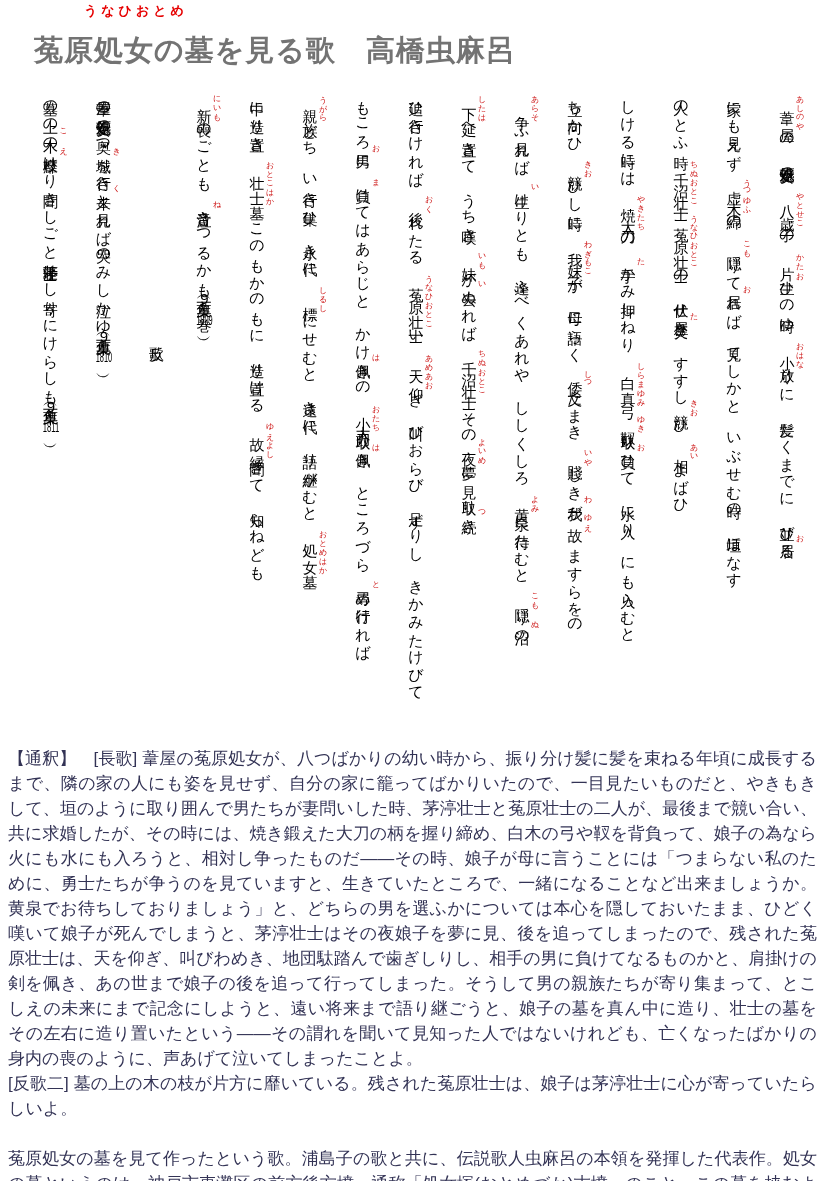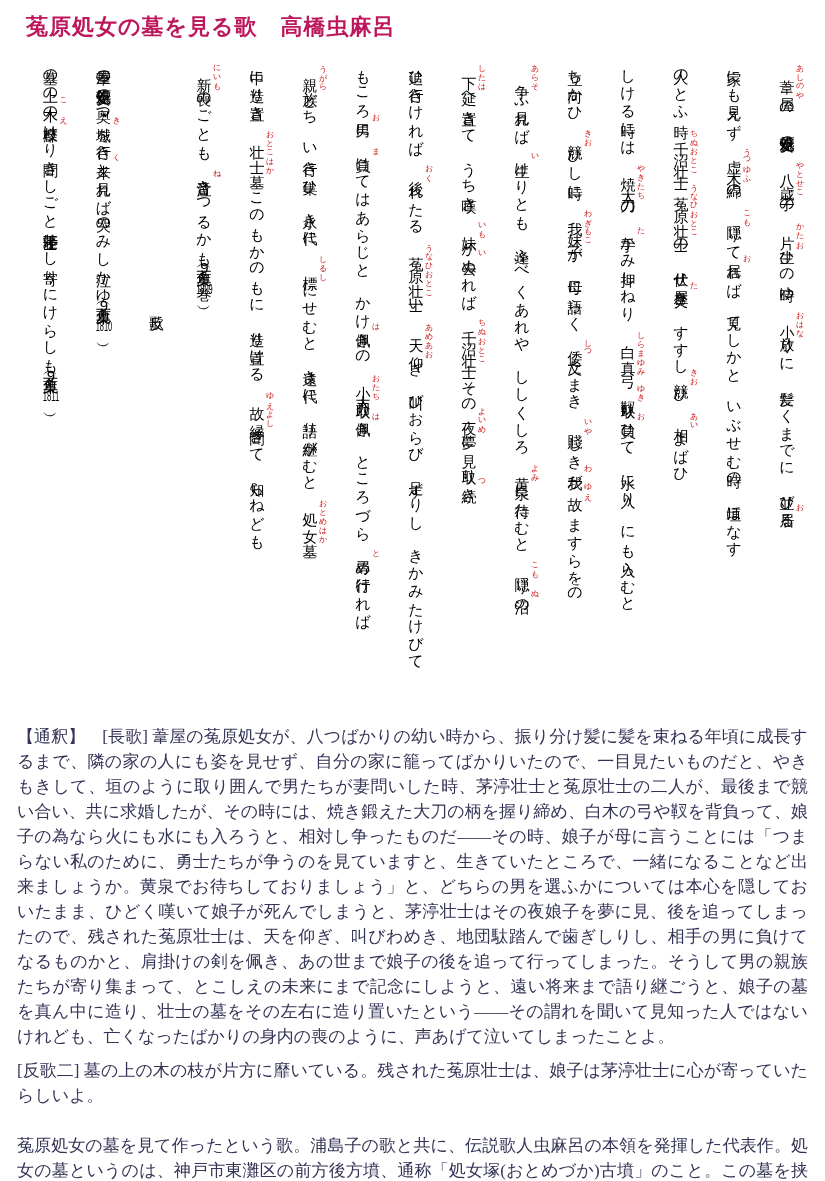--- a/index.html
+++ b/index.html
@@ -8,22 +8,22 @@
     font-family:"Liberation Sans",sans-serif;
     -webkit-font-smoothing:antialiased;
   }
   
   .header{padding:3px 0 0 18px;}
   .title-ruby{
     color:#e60000;font-size:13px;font-weight:bold;
     margin:0 0 0 66px;letter-spacing:4px;line-height:15px;
   }
   .title{
-    color:#be185d;font-size:22px;font-weight:bold;
-    margin:8px;line-height:32px;letter-spacing:1px;
+    color:#737373;font-size:29px;font-weight:bold;
+    margin:16px;line-height:32px;letter-spacing:1px;
   }
   
   .poem{
     writing-mode:vertical-rl;
     height:652px;
     box-sizing:border-box;
     padding:8px 26px 0 14px;
     font-size:15px;color:#000;
     line-height:1.5;
     letter-spacing:0.5px;
@@ -35,27 +35,28 @@
     letter-spacing:0;
   }
   .tcy{text-combine-upright:all;-webkit-text-combine:horizontal;}
   
   .commentary{
     padding:12px 8px 0 8px;
     color:#333355;
     font-size:17px;line-height:25px;
     text-align:justify;
   }
-  .commentary p{margin:9px;font-family:Liberation Serif, serif;}
+  .commentary p{margin:0;}
   .commentary p.gap-before{margin-top:25px;}
 </style>
 </head>
 <body>
 
 <div class="header">
+  <div class="title-ruby">うなひおとめ</div>
   <h1 class="title">菟原処女の墓を見る歌　高橋虫麻呂</h1>
 </div>
 
 <div class="poem">
     <div class="poem-col"><ruby>葦屋<rt>あしのや</rt></ruby>の　菟原処女の　<ruby>八歳子<rt>やとせこ</rt></ruby>の　<ruby>片生<rt>かたお</rt></ruby>ひの時ゆ　<ruby>小放<rt>おはな</rt></ruby>りに　髪たくまでに　並び<ruby>居<rt>お</rt></ruby>る</div>
     <div class="poem-col">家にも見えず　<ruby>虚木綿<rt>うつゆふ</rt></ruby>の　<ruby>隠<rt>こも</rt></ruby>りて<ruby>居<rt>お</rt></ruby>れば　見てしかと　いぶせむ時の　垣ほなす</div>
     <div class="poem-col">人のとふ時　<ruby>千沼壮士<rt>ちぬおとこ</rt></ruby>　<ruby>菟原壮士<rt>うなひおとこ</rt></ruby>の　伏せ屋<ruby>焚<rt>た</rt></ruby>き　すすし<ruby>競<rt>きお</rt></ruby>ひ　<ruby>相<rt>あい</rt></ruby>よばひ</div>
     <div class="poem-col">しける時には　<ruby>焼大刀<rt>やきたち</rt></ruby>の　<ruby>手<rt>た</rt></ruby>かみ押しねり　<ruby>白真弓<rt>しらまゆみ</rt></ruby>　<ruby>靫<rt>ゆき</rt></ruby>取り<ruby>負<rt>お</rt></ruby>ひて　水に入り　にも入らむと</div>
     <div class="poem-col">立ち向かひ　<ruby>競<rt>きお</rt></ruby>ひし時に　<ruby>我妹子<rt>わぎもこ</rt></ruby>が　母に語らく　<ruby>倭文<rt>しつ</rt></ruby>たまき　<ruby>賤<rt>いや</rt></ruby>しき<ruby>我<rt>わ</rt></ruby>が<ruby>故<rt>ゆえ</rt></ruby>　ますらをの</div>
     <div class="poem-col"><ruby>争<rt>あらそ</rt></ruby>ふ見れば　<ruby>生<rt>い</rt></ruby>けりとも　逢ふべくあれや　ししくしろ　<ruby>黄泉<rt>よみ</rt></ruby>に待たむと　<ruby>隠<rt>こも</rt></ruby>り<ruby>沼<rt>ぬ</rt></ruby>の</div>

